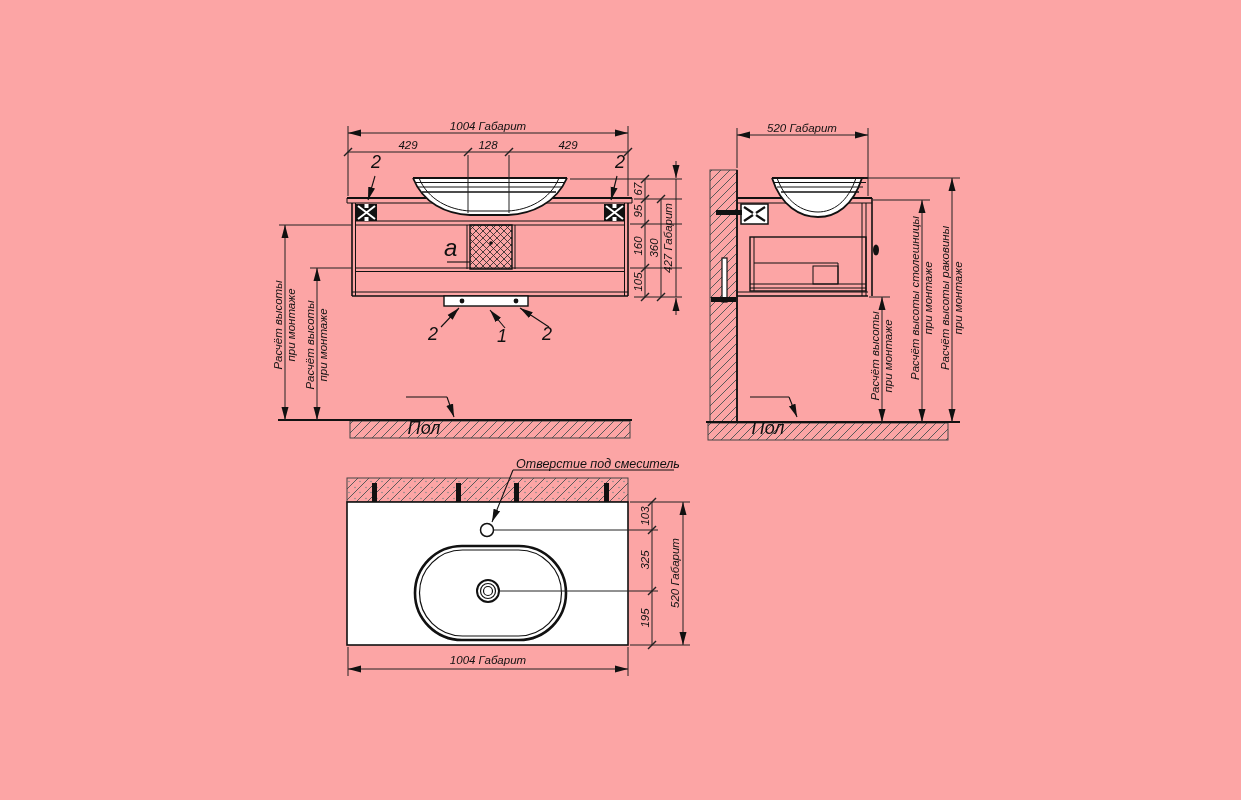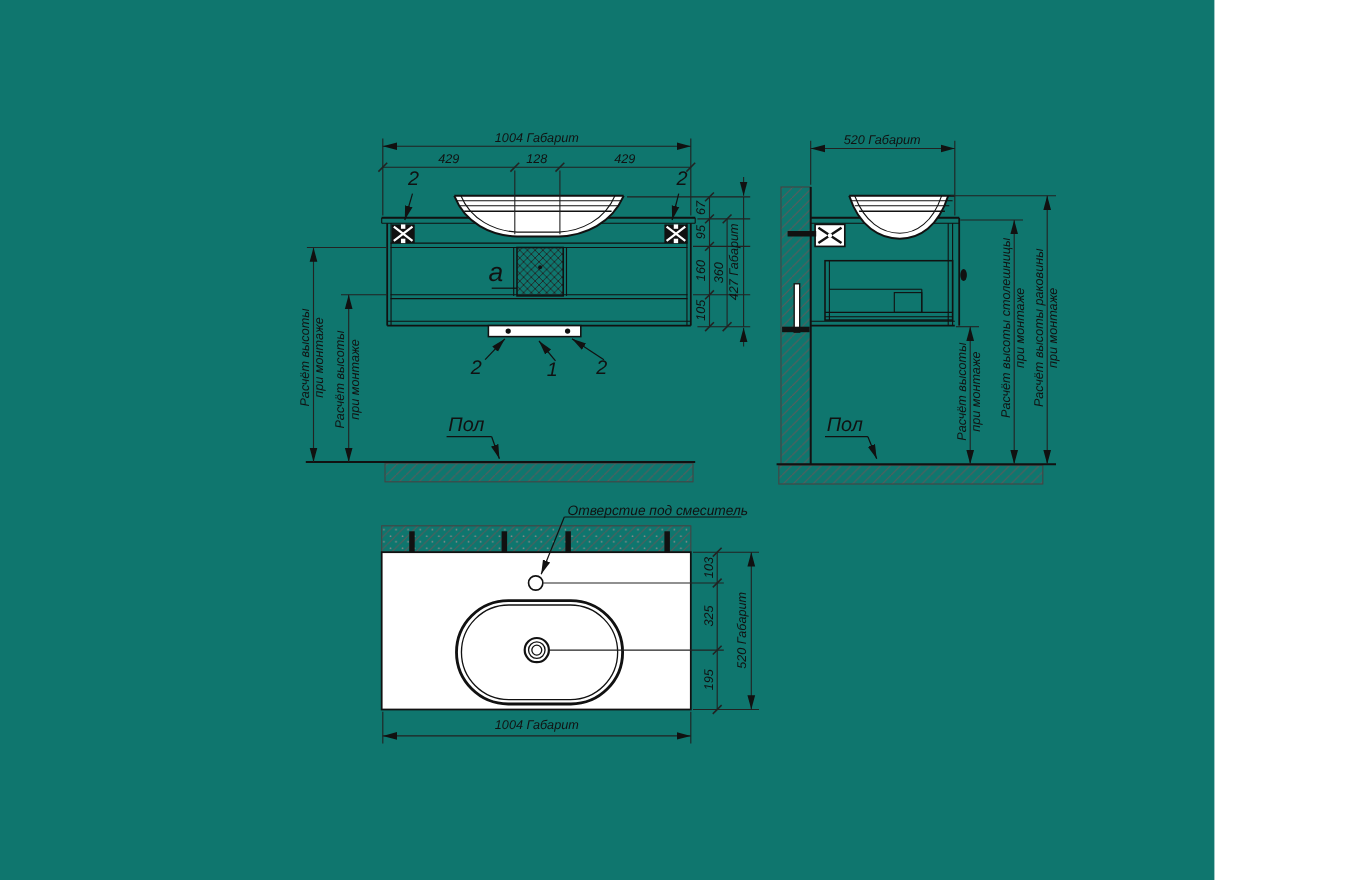--- a/index.html
+++ b/index.html
@@ -1,28 +1,28 @@
 <!DOCTYPE html>
 <html><head>
 <meta charset="utf-8">
 <style>
   html,body{margin:0;padding:0;background:#fff;}
-  #canvas{position:relative;width:1104px;height:800px;background:#0f766e;overflow:hidden;
+  #canvas{position:relative;width:1241px;height:800px;background:#fca5a5;overflow:hidden;
           font-family:"Liberation Sans",sans-serif;}
   #linework{position:absolute;left:0;top:0;}
   .lbl{position:absolute;font-style:italic;color:#111;white-space:nowrap;
        font-family:"Liberation Sans",sans-serif;}
   .hdim{font-size:11.5px;height:14px;line-height:14px;text-align:center;}
   .vdim{font-size:11.5px;width:60px;height:14px;line-height:14px;text-align:center;
         transform:rotate(-90deg);}
   .vdimw{font-size:11.5px;width:90px;height:14px;line-height:14px;text-align:center;
         transform:rotate(-90deg);}
   .callout{font-size:18px;width:20px;height:22px;line-height:22px;text-align:center;}
   .seclbl{font-size:24px;}
-  .floorlbl{font-size:18px;width:44px;height:22px;line-height:22px;text-align:center;}
+  .floorlbl{font-size:18px;width:44px;height:22px;line-height:22px;text-align:center;margin-top:42px;}
   .note{width:190px;height:26px;text-align:center;font-size:11.5px;line-height:13px;
         transform:rotate(-90deg);}
   .note div{height:13px;}
   .smalllbl{font-size:12.5px;text-align:center;}
 </style>
 </head>
 <body>
 
 <div id="canvas">
 

